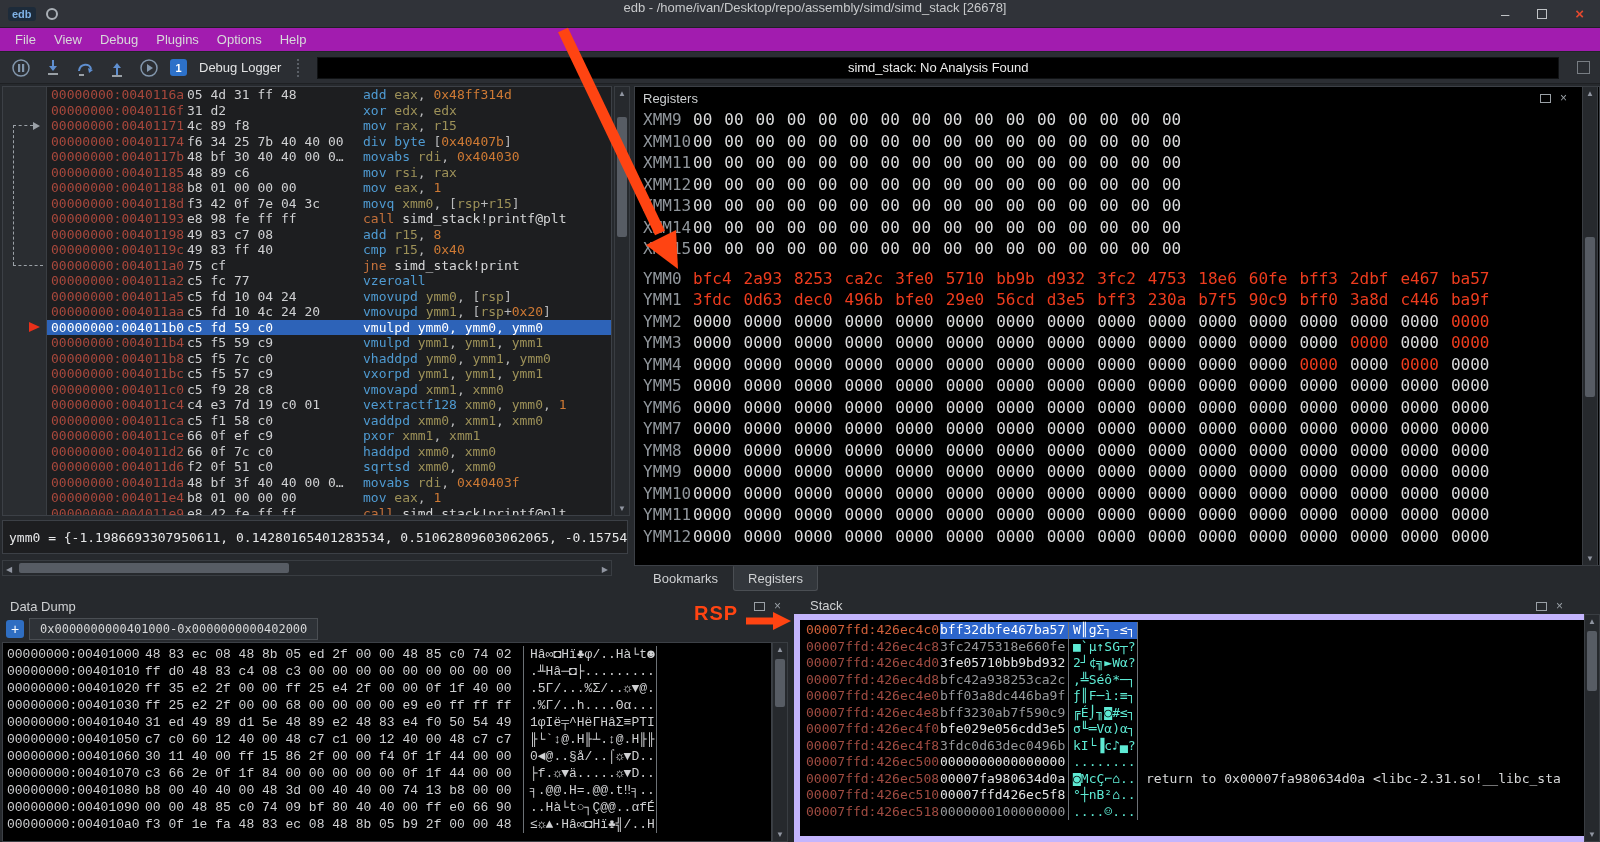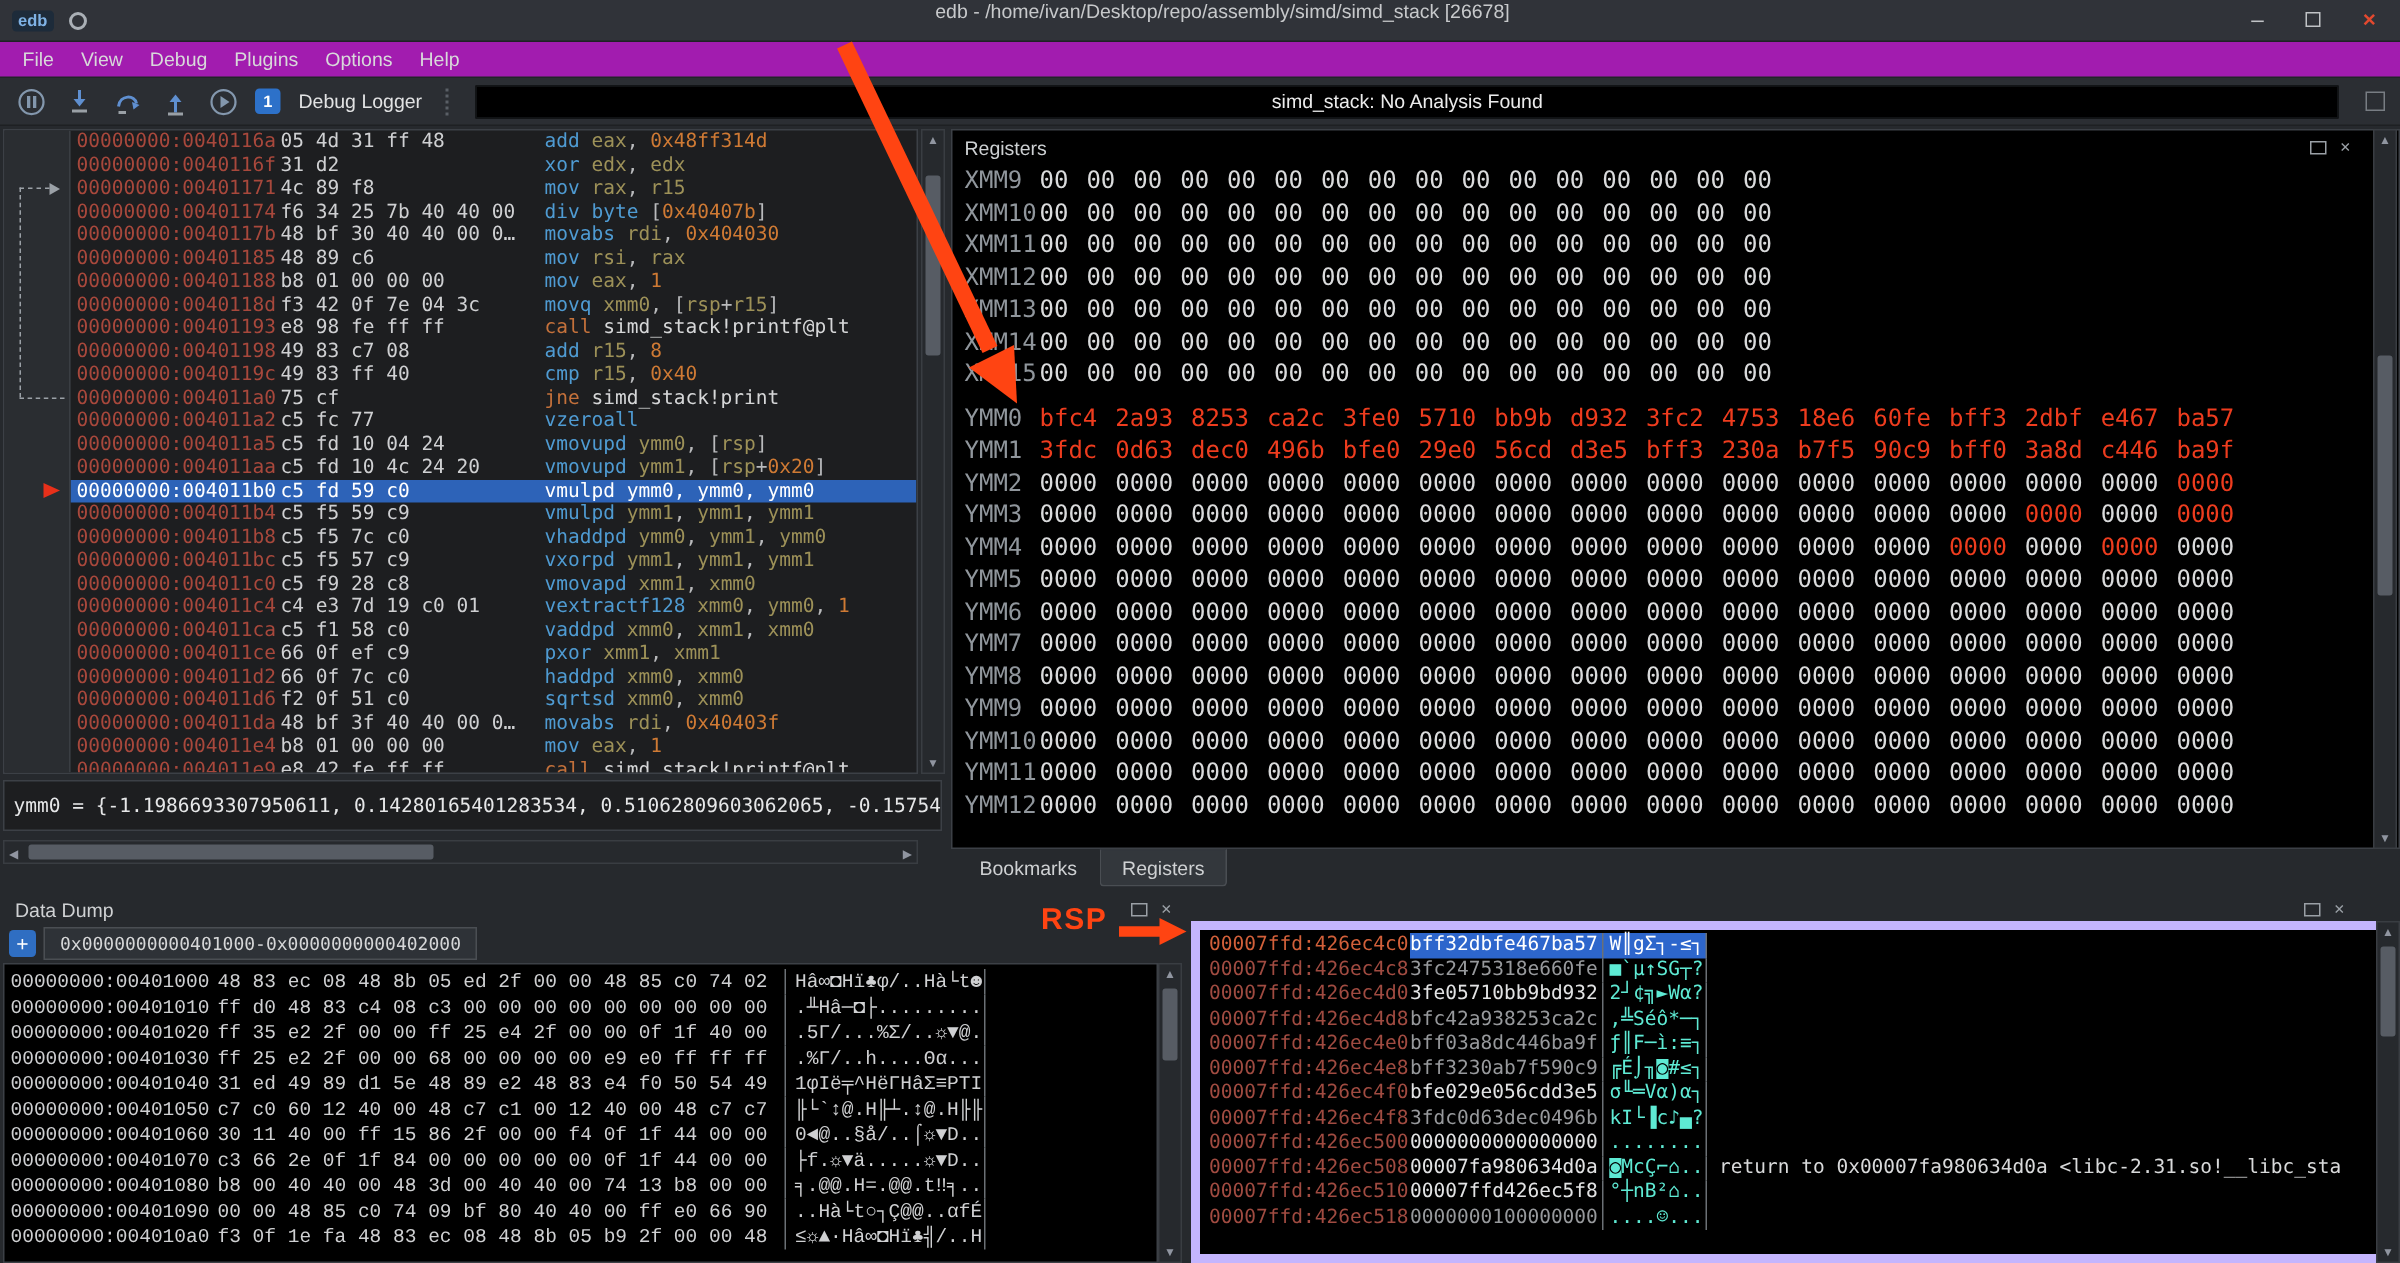--- a/index.html
+++ b/index.html
@@ -289,20 +289,21 @@
   <span class="dock-x">×</span>
 </div>
 
 <div class="sb" style="left:772px;top:642px;width:16px;height:200px">
   <div class="sb-arr" style="top:2px;width:100%">▲</div>
   <div class="thumb" style="top:16px;left:2px;right:2px;height:48px"></div>
   <div class="sb-arr" style="bottom:2px;width:100%">▼</div>
 </div>
 
 <div class="stackp">
+  <div class="stack-title">Stack</div>
   <div class="stack-body" id="strows">
       <div class="st-row sel"><span class="st-a">00007ffd:426ec4c0</span><span class="st-v">bff32dbfe467ba57</span><span class="st-t">W║gΣ┐-≤┐</span><span class="st-c"></span></div>
       <div class="st-row dim"><span class="st-a">00007ffd:426ec4c8</span><span class="st-v">3fc2475318e660fe</span><span class="st-t">■`µ↑SG┬?</span><span class="st-c"></span></div>
       <div class="st-row"><span class="st-a">00007ffd:426ec4d0</span><span class="st-v">3fe05710bb9bd932</span><span class="st-t">2┘¢╗►Wα?</span><span class="st-c"></span></div>
       <div class="st-row dim"><span class="st-a">00007ffd:426ec4d8</span><span class="st-v">bfc42a938253ca2c</span><span class="st-t">,╩Séô*─┐</span><span class="st-c"></span></div>
       <div class="st-row dim"><span class="st-a">00007ffd:426ec4e0</span><span class="st-v">bff03a8dc446ba9f</span><span class="st-t">ƒ║F─ì:≡┐</span><span class="st-c"></span></div>
       <div class="st-row dim"><span class="st-a">00007ffd:426ec4e8</span><span class="st-v">bff3230ab7f590c9</span><span class="st-t">╔É⌡╖◙#≤┐</span><span class="st-c"></span></div>
       <div class="st-row"><span class="st-a">00007ffd:426ec4f0</span><span class="st-v">bfe029e056cdd3e5</span><span class="st-t">σ╙═Vα)α┐</span><span class="st-c"></span></div>
       <div class="st-row dim"><span class="st-a">00007ffd:426ec4f8</span><span class="st-v">3fdc0d63dec0496b</span><span class="st-t">kI└▐c♪▄?</span><span class="st-c"></span></div>
       <div class="st-row"><span class="st-a">00007ffd:426ec500</span><span class="st-v">0000000000000000</span><span class="st-t">........</span><span class="st-c"></span></div>

